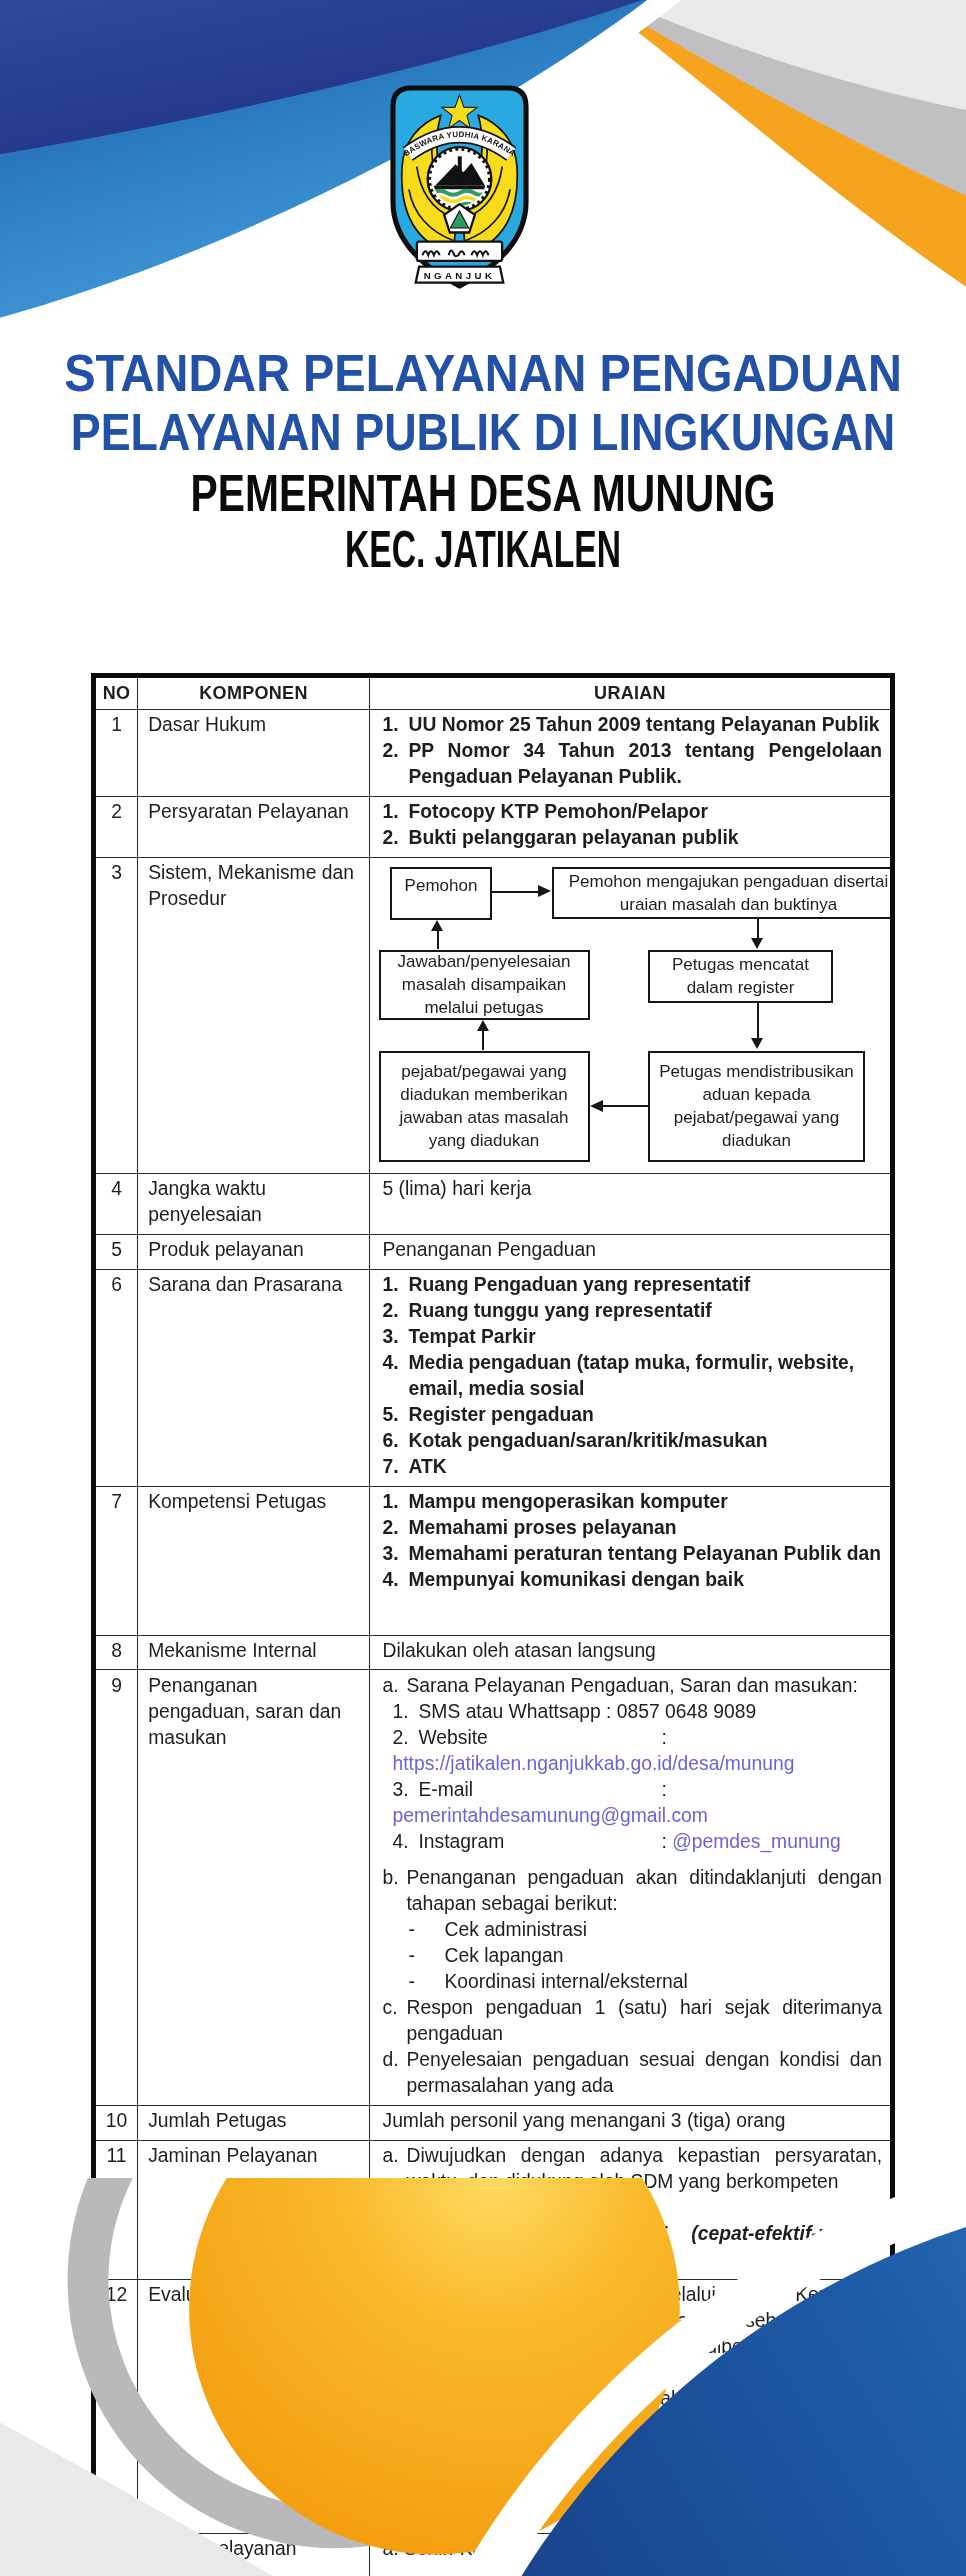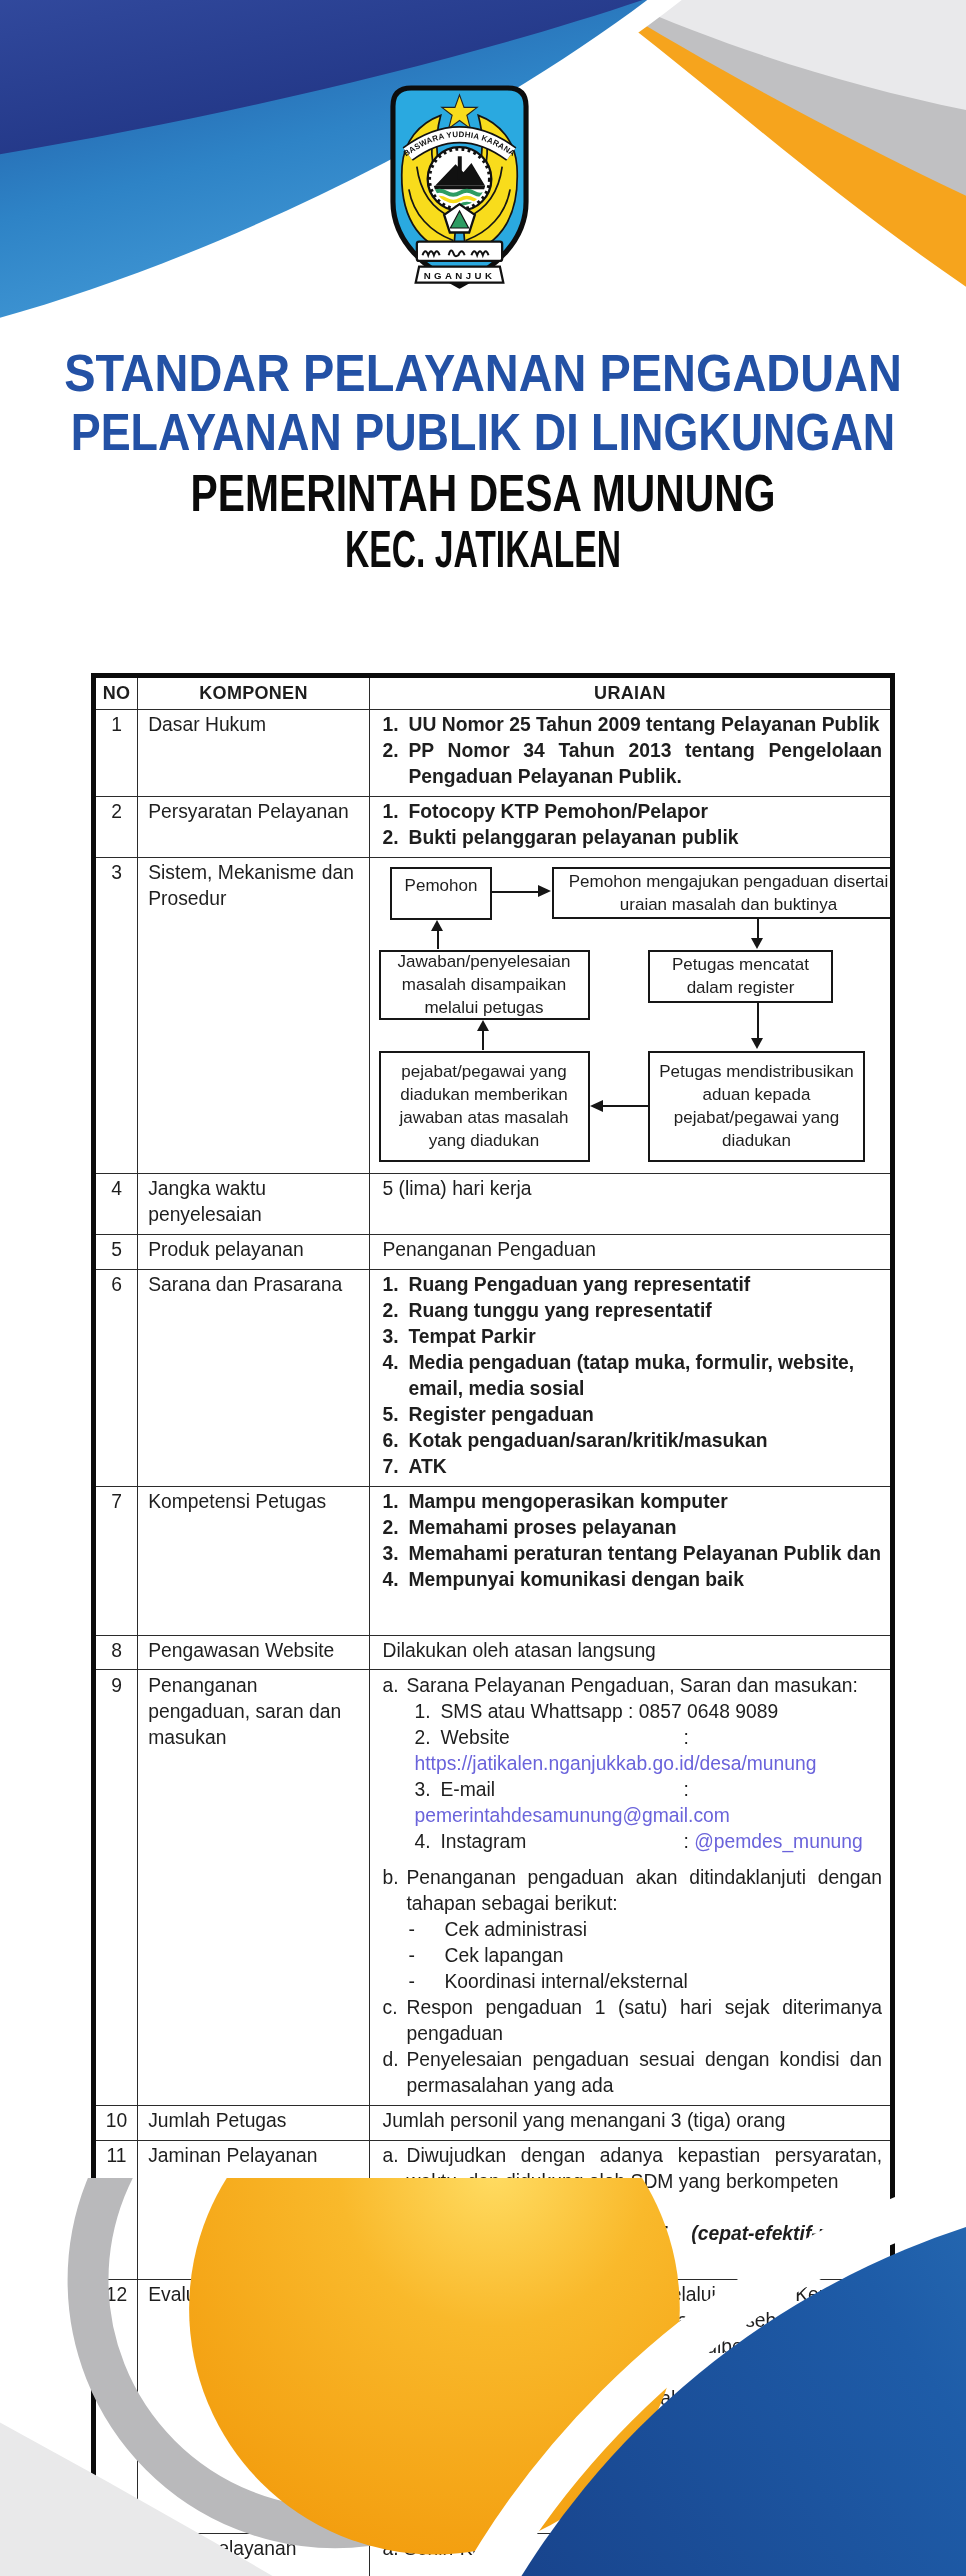--- a/index.html
+++ b/index.html
@@ -33,21 +33,21 @@
   .ol>div{counter-increment:n;position:relative;padding-left:26px;font-weight:bold;}
   .ol>div::before{content:counter(n) ".";position:absolute;left:0;top:0;}
   
   .al{counter-reset:a;}
   .al>div{counter-increment:a;position:relative;padding-left:24px;}
   .al>div::before{content:counter(a,lower-alpha) ".";position:absolute;left:0;top:0;}
   
   .dl>div{position:relative;padding-left:36px;margin-left:26px;}
   .dl>div::before{content:"-";position:absolute;left:0;top:0;}
   
-  .ch{margin-left:32px;}
+  .ch{margin-left:10px;}
   .ch .cnum{display:inline-block;width:26px;}
   .ch .clabel{display:inline-block;}
   .ch .clabel.fixed{width:243px;}
   .ch .cval.link, .link{color:#6A63DB;}
   .gap-top{margin-top:10.2px;}
   .sub-ol{counter-reset:sn;margin-left:26px;}
   .sub-ol>div{counter-increment:sn;position:relative;padding-left:32px;}
   .sub-ol>div::before{content:counter(sn) ".";position:absolute;left:0;top:0;}
   .sched .slabel{display:inline-block;width:187px;}
   .b{font-weight:bold;} .bi{font-weight:bold;font-style:italic;}
@@ -243,21 +243,21 @@
         <div>Mampu mengoperasikan komputer</div>
         <div>Memahami proses pelayanan</div>
         <div>Memahami peraturan tentang Pelayanan Publik dan</div>
         <div>Mempunyai komunikasi dengan baik</div>
       </div>
     </td>
   </tr>
 
   <tr style="height:26px">
     <td class="no-cell">8</td>
-    <td>Pengawasan Website</td>
+    <td>Mekanisme Internal</td>
     <td class="ur-cell">Dilakukan oleh atasan langsung</td>
   </tr>
 
   <tr style="height:368px">
     <td class="no-cell">9</td>
     <td>Penanganan pengaduan, saran dan masukan</td>
     <td class="ur-cell">
       <div class="al">
         <div>Sarana Pelayanan Pengaduan, Saran dan masukan:</div>
       </div>

